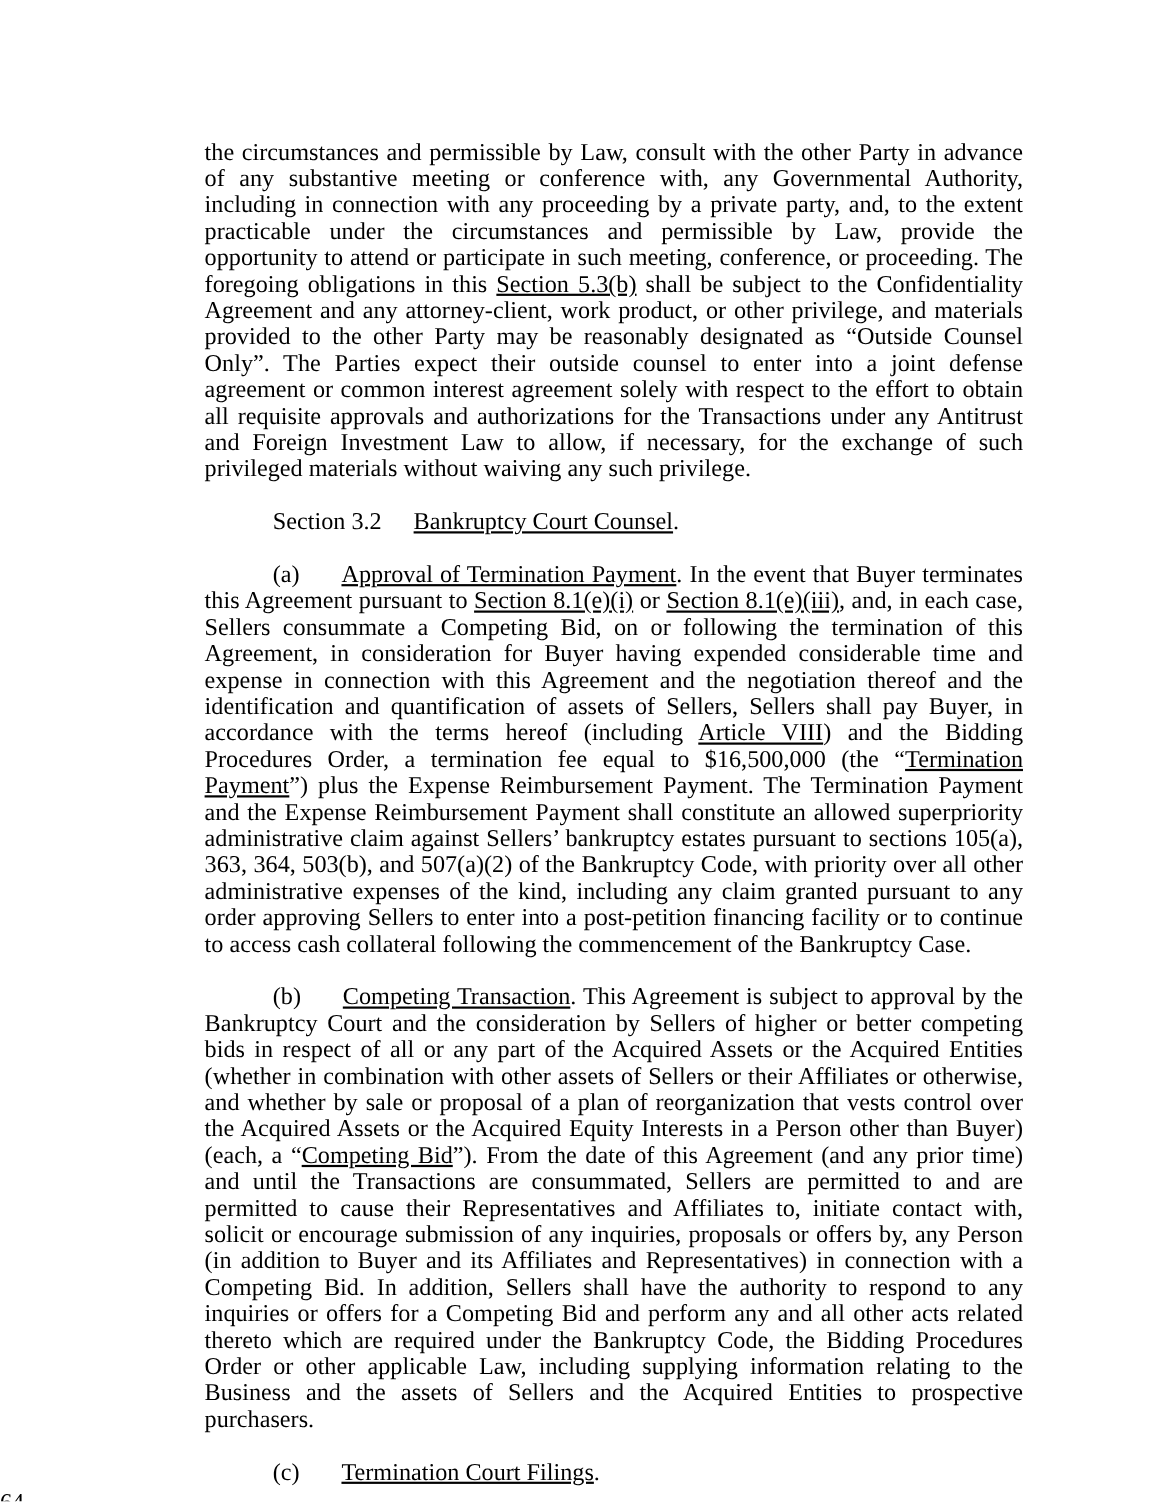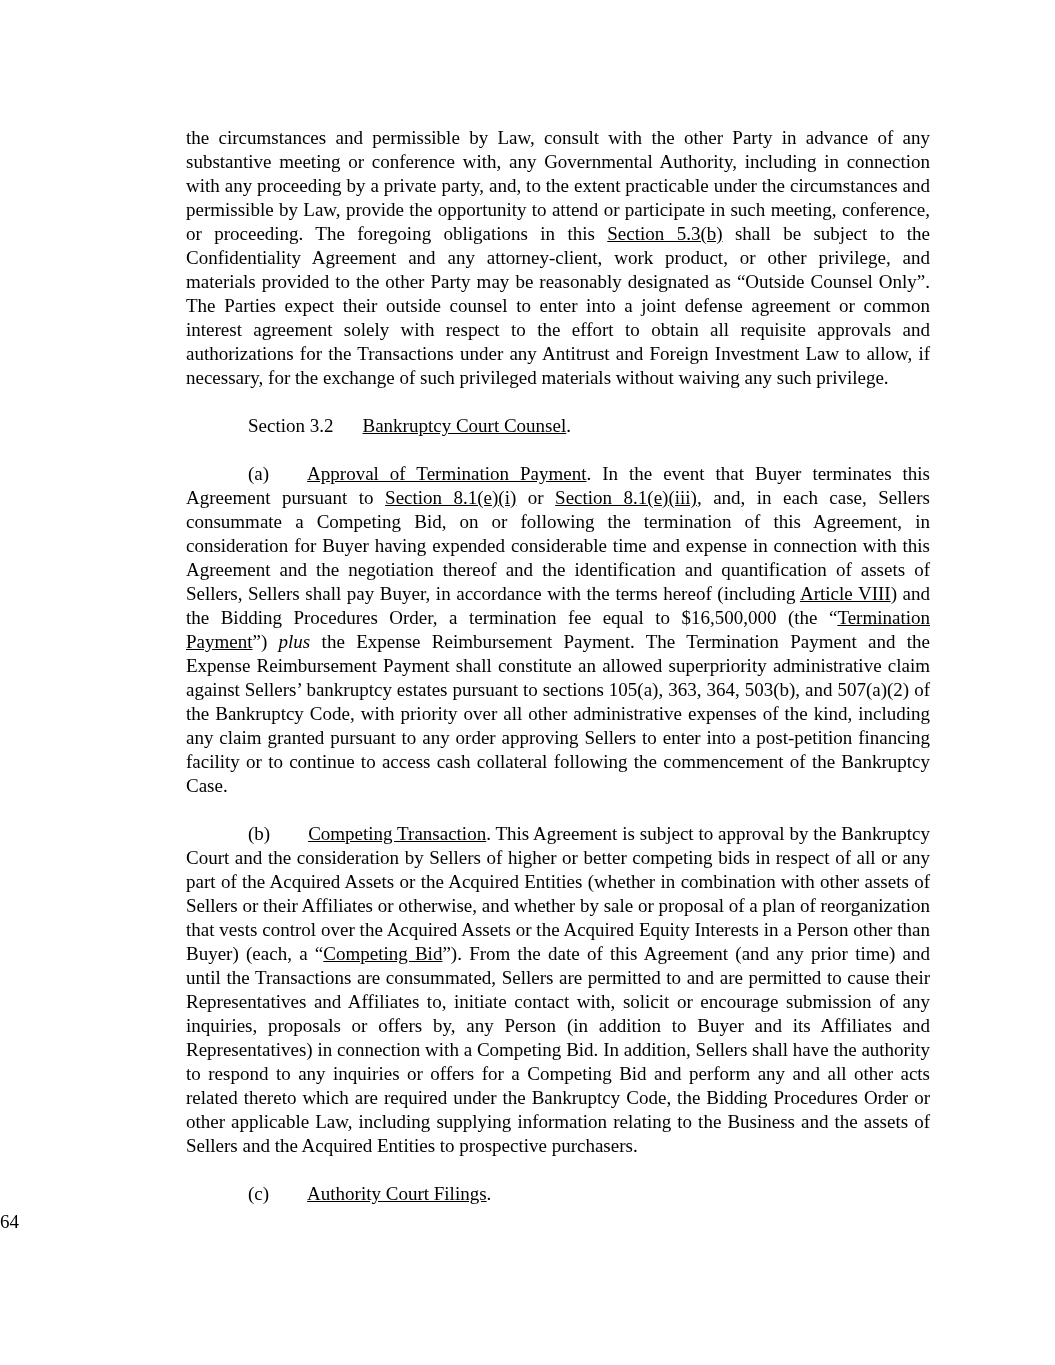--- a/index.html
+++ b/index.html
@@ -4,32 +4,32 @@
 <style>
   * { box-sizing: border-box; }
   html, body { margin: 0; padding: 0; background: #ffffff; }
   .page {
     position: relative;
     width: 1055px;
     height: 1365px;
     background: #ffffff;
     padding: 126px 125px 0 186px;
     font-family: "Liberation Serif", "DejaVu Serif", serif;
-    font-size: 19px;
+    font-size: 22px;
     line-height: 24px;
     color: #000000;
     overflow: hidden;
   }
   .para {
     margin: 0 0 24px 0;
     text-align: justify;
   }
   .indent-first { text-indent: 62px; }
   .u { text-decoration: underline; }
-  .i { font-style: italic; }
+  .i { }
   .tab { display: inline-block; width: 38px; }
   .tab-heading { display: inline-block; width: 29px; }
   .para-last { margin-bottom: 4px; }
   .page-number {
     margin: 0 -125px 0 -186px;
     text-align: left;
     text-indent: 0;
   }
 </style>
 </head>
@@ -38,17 +38,17 @@
 <div class="page">
 
   <p class="para"><span>the circumstances and permissible by Law, consult with the other Party in advance of any substantive meeting or conference with, any Governmental Authority, including in connection with any proceeding by a private party, and, to the extent practicable under the circumstances and permissible by Law, provide the opportunity to attend or participate in such meeting, conference, or proceeding.  The foregoing obligations in this </span><span class="u">Section 5.3(b)</span><span> shall be subject to the Confidentiality Agreement and any attorney-client, work product, or other privilege, and materials provided to the other Party may be reasonably designated as “Outside Counsel Only”.  The Parties expect their outside counsel to enter into a joint defense agreement or common interest agreement solely with respect to the effort to obtain all requisite approvals and authorizations for the Transactions under any Antitrust and Foreign Investment Law to allow, if necessary, for the exchange of such privileged materials without waiving any such privilege.</span></p>
 
   <p class="para indent-first"><span>Section 3.2</span><span class="tab-heading"></span><span class="u">Bankruptcy Court Counsel</span><span>.</span></p>
 
   <p class="para indent-first"><span>(a)</span><span class="tab"></span><span class="u">Approval of Termination Payment</span><span>.  In the event that Buyer terminates this Agreement pursuant to </span><span class="u">Section 8.1(e)(i)</span><span> or </span><span class="u">Section 8.1(e)(iii)</span><span>, and, in each case, Sellers consummate a Competing Bid, on or following the termination of this Agreement, in consideration for Buyer having expended considerable time and expense in connection with this Agreement and the negotiation thereof and the identification and quantification of assets of Sellers, Sellers shall pay Buyer, in accordance with the terms hereof (including </span><span class="u">Article VIII</span><span>) and the Bidding Procedures Order, a termination fee equal to $16,500,000 (the “</span><span class="u">Termination Payment</span><span>”) </span><span class="i">plus</span><span> the Expense Reimbursement Payment.  The Termination Payment and the Expense Reimbursement Payment shall constitute an allowed superpriority administrative claim against Sellers’ bankruptcy estates pursuant to sections 105(a), 363, 364, 503(b), and 507(a)(2) of the Bankruptcy Code, with priority over all other administrative expenses of the kind, including any claim granted pursuant to any order approving Sellers to enter into a post-petition financing facility or to continue to access cash collateral following the commencement of the Bankruptcy Case.</span></p>
 
   <p class="para indent-first"><span>(b)</span><span class="tab"></span><span class="u">Competing Transaction</span><span>.  This Agreement is subject to approval by the Bankruptcy Court and the consideration by Sellers of higher or better competing bids in respect of all or any part of the Acquired Assets or the Acquired Entities (whether in combination with other assets of Sellers or their Affiliates or otherwise, and whether by sale or proposal of a plan of reorganization that vests control over the Acquired Assets or the Acquired Equity Interests in a Person other than Buyer) (each, a “</span><span class="u">Competing Bid</span><span>”). From the date of this Agreement (and any prior time) and until the Transactions are consummated, Sellers are permitted to and are permitted to cause their Representatives and Affiliates to, initiate contact with, solicit or encourage submission of any inquiries, proposals or offers by, any Person (in addition to Buyer and its Affiliates and Representatives) in connection with a Competing Bid.  In addition, Sellers shall have the authority to respond to any inquiries or offers for a Competing Bid and perform any and all other acts related thereto which are required under the Bankruptcy Code, the Bidding Procedures Order or other applicable Law, including supplying information relating to the Business and the assets of Sellers and the Acquired Entities to prospective purchasers.</span></p>
 
-  <p class="para indent-first para-last"><span>(c)</span><span class="tab"></span><span class="u">Authority Court Filings</span><span>.</span></p>
+  <p class="para indent-first para-last"><span>(c)</span><span class="tab"></span><span class="u">Termination Court Filings</span><span>.</span></p>
 
   <div class="page-number">64</div>
 
 </div>
 
 </body></html>

